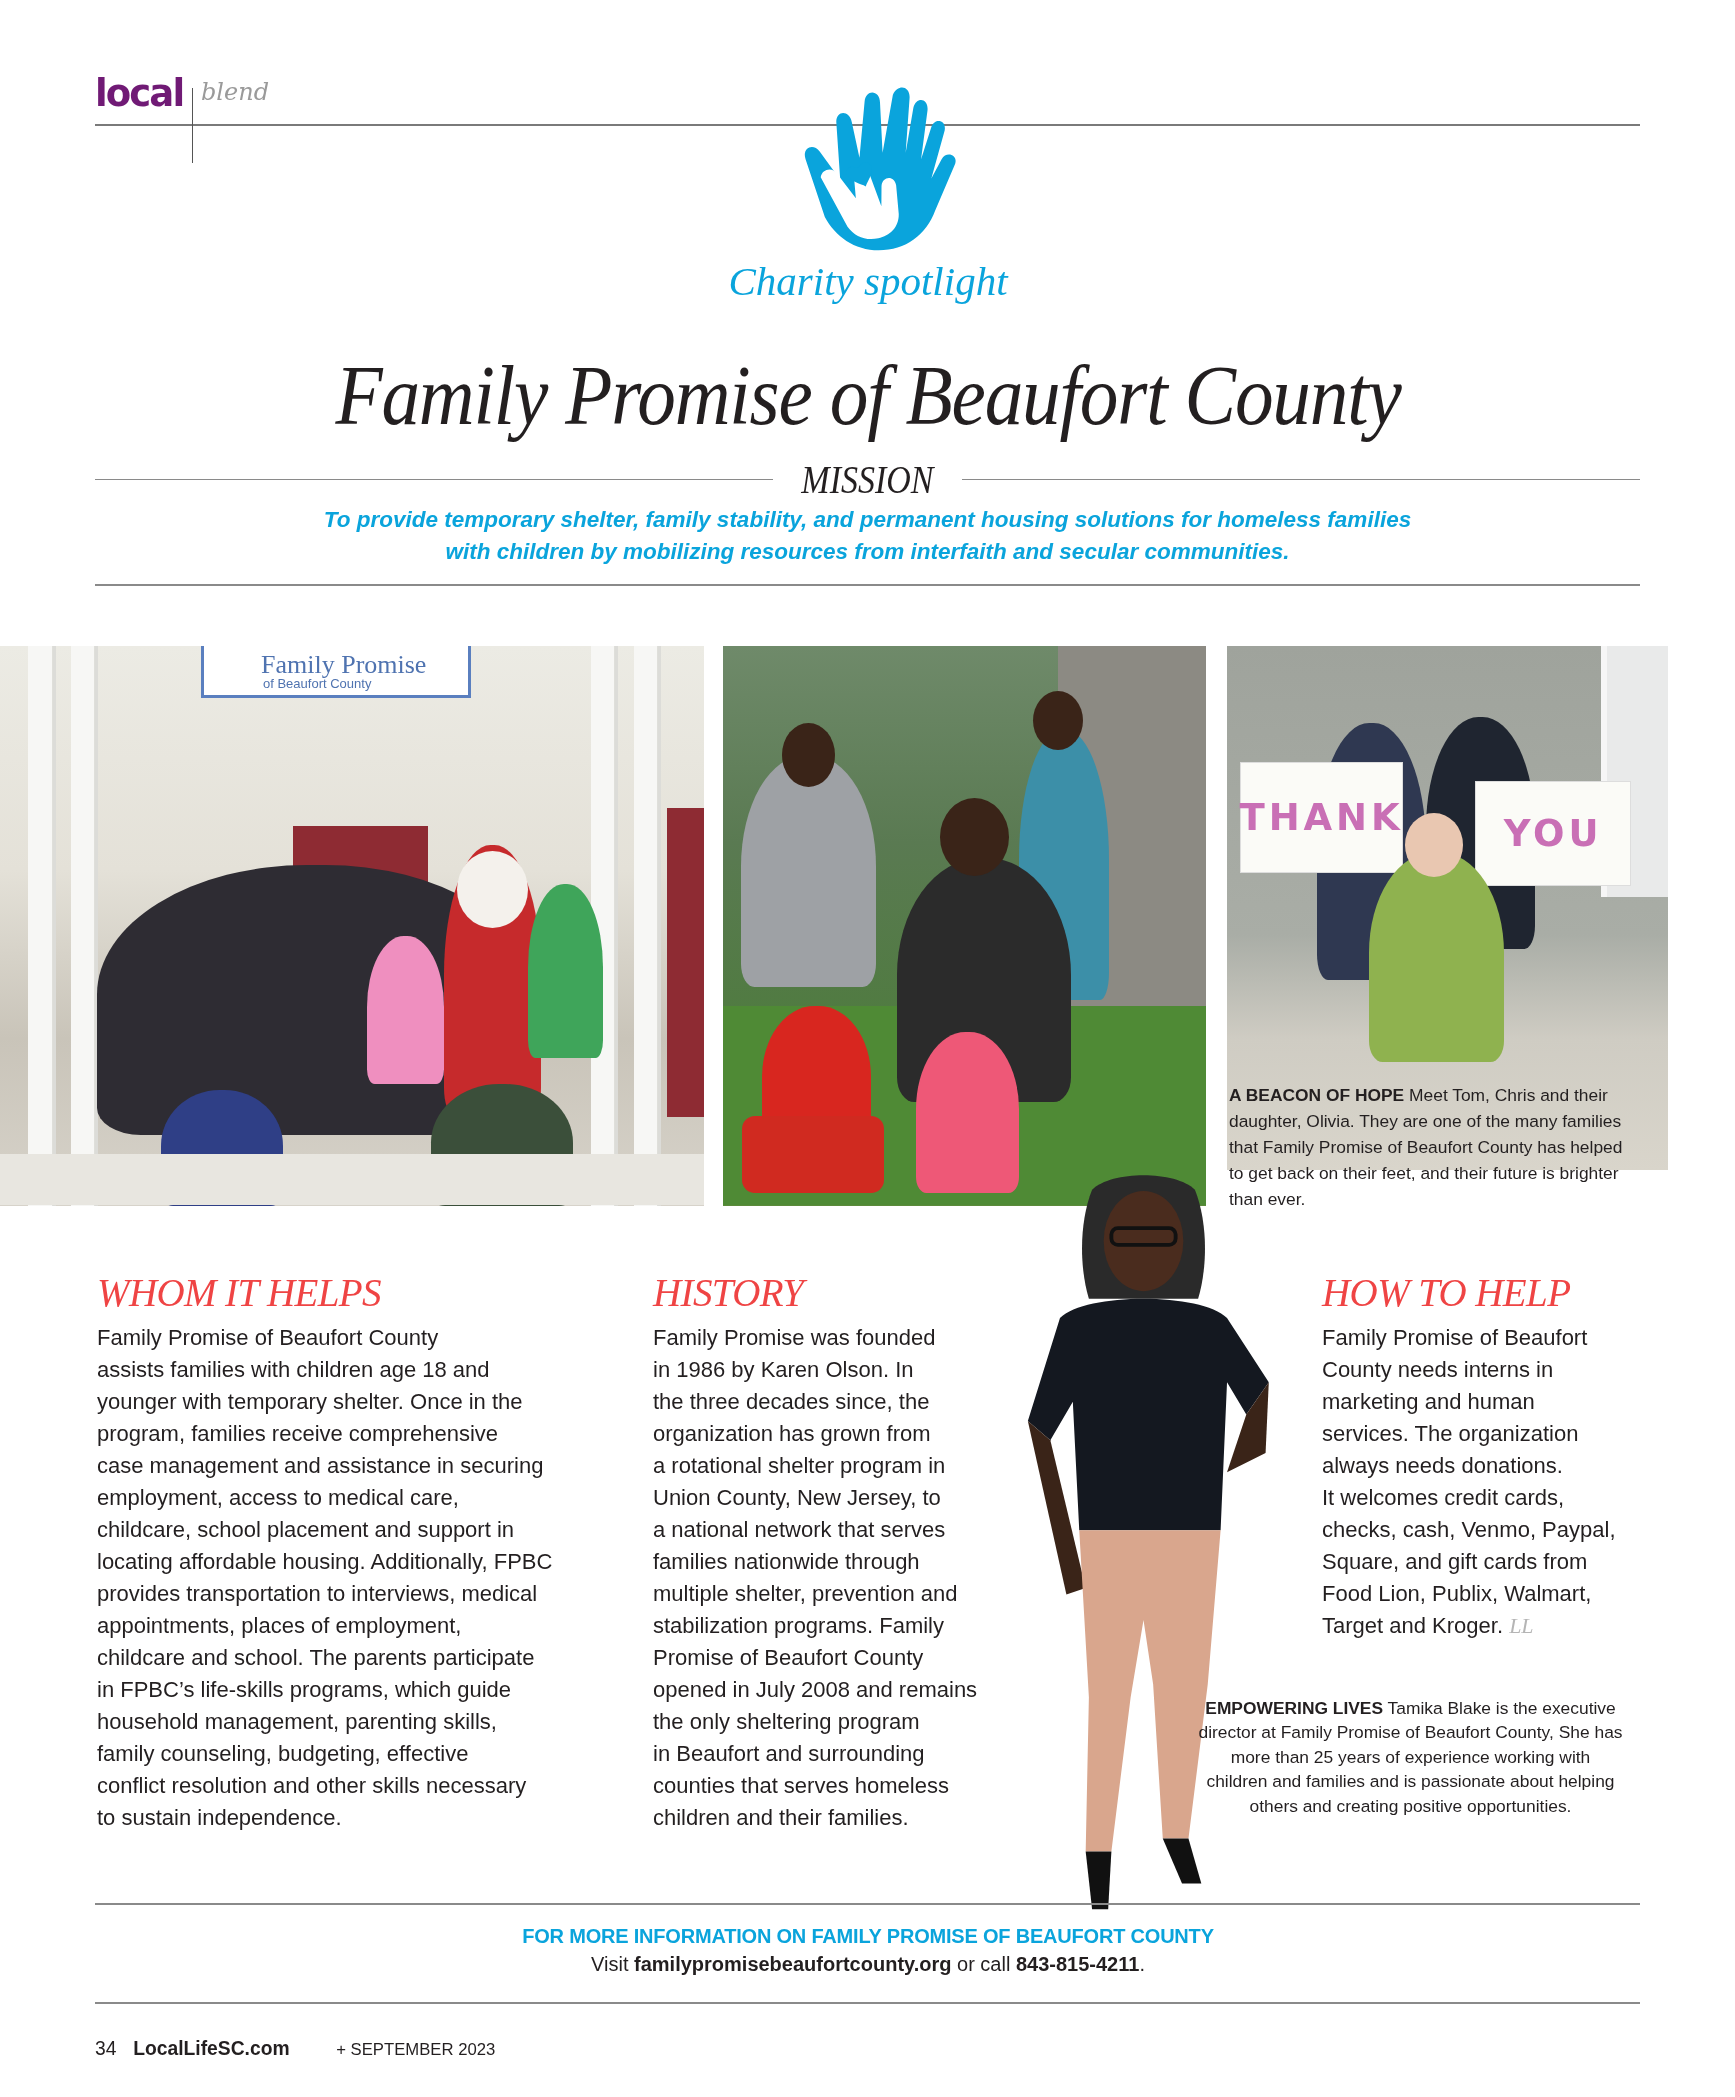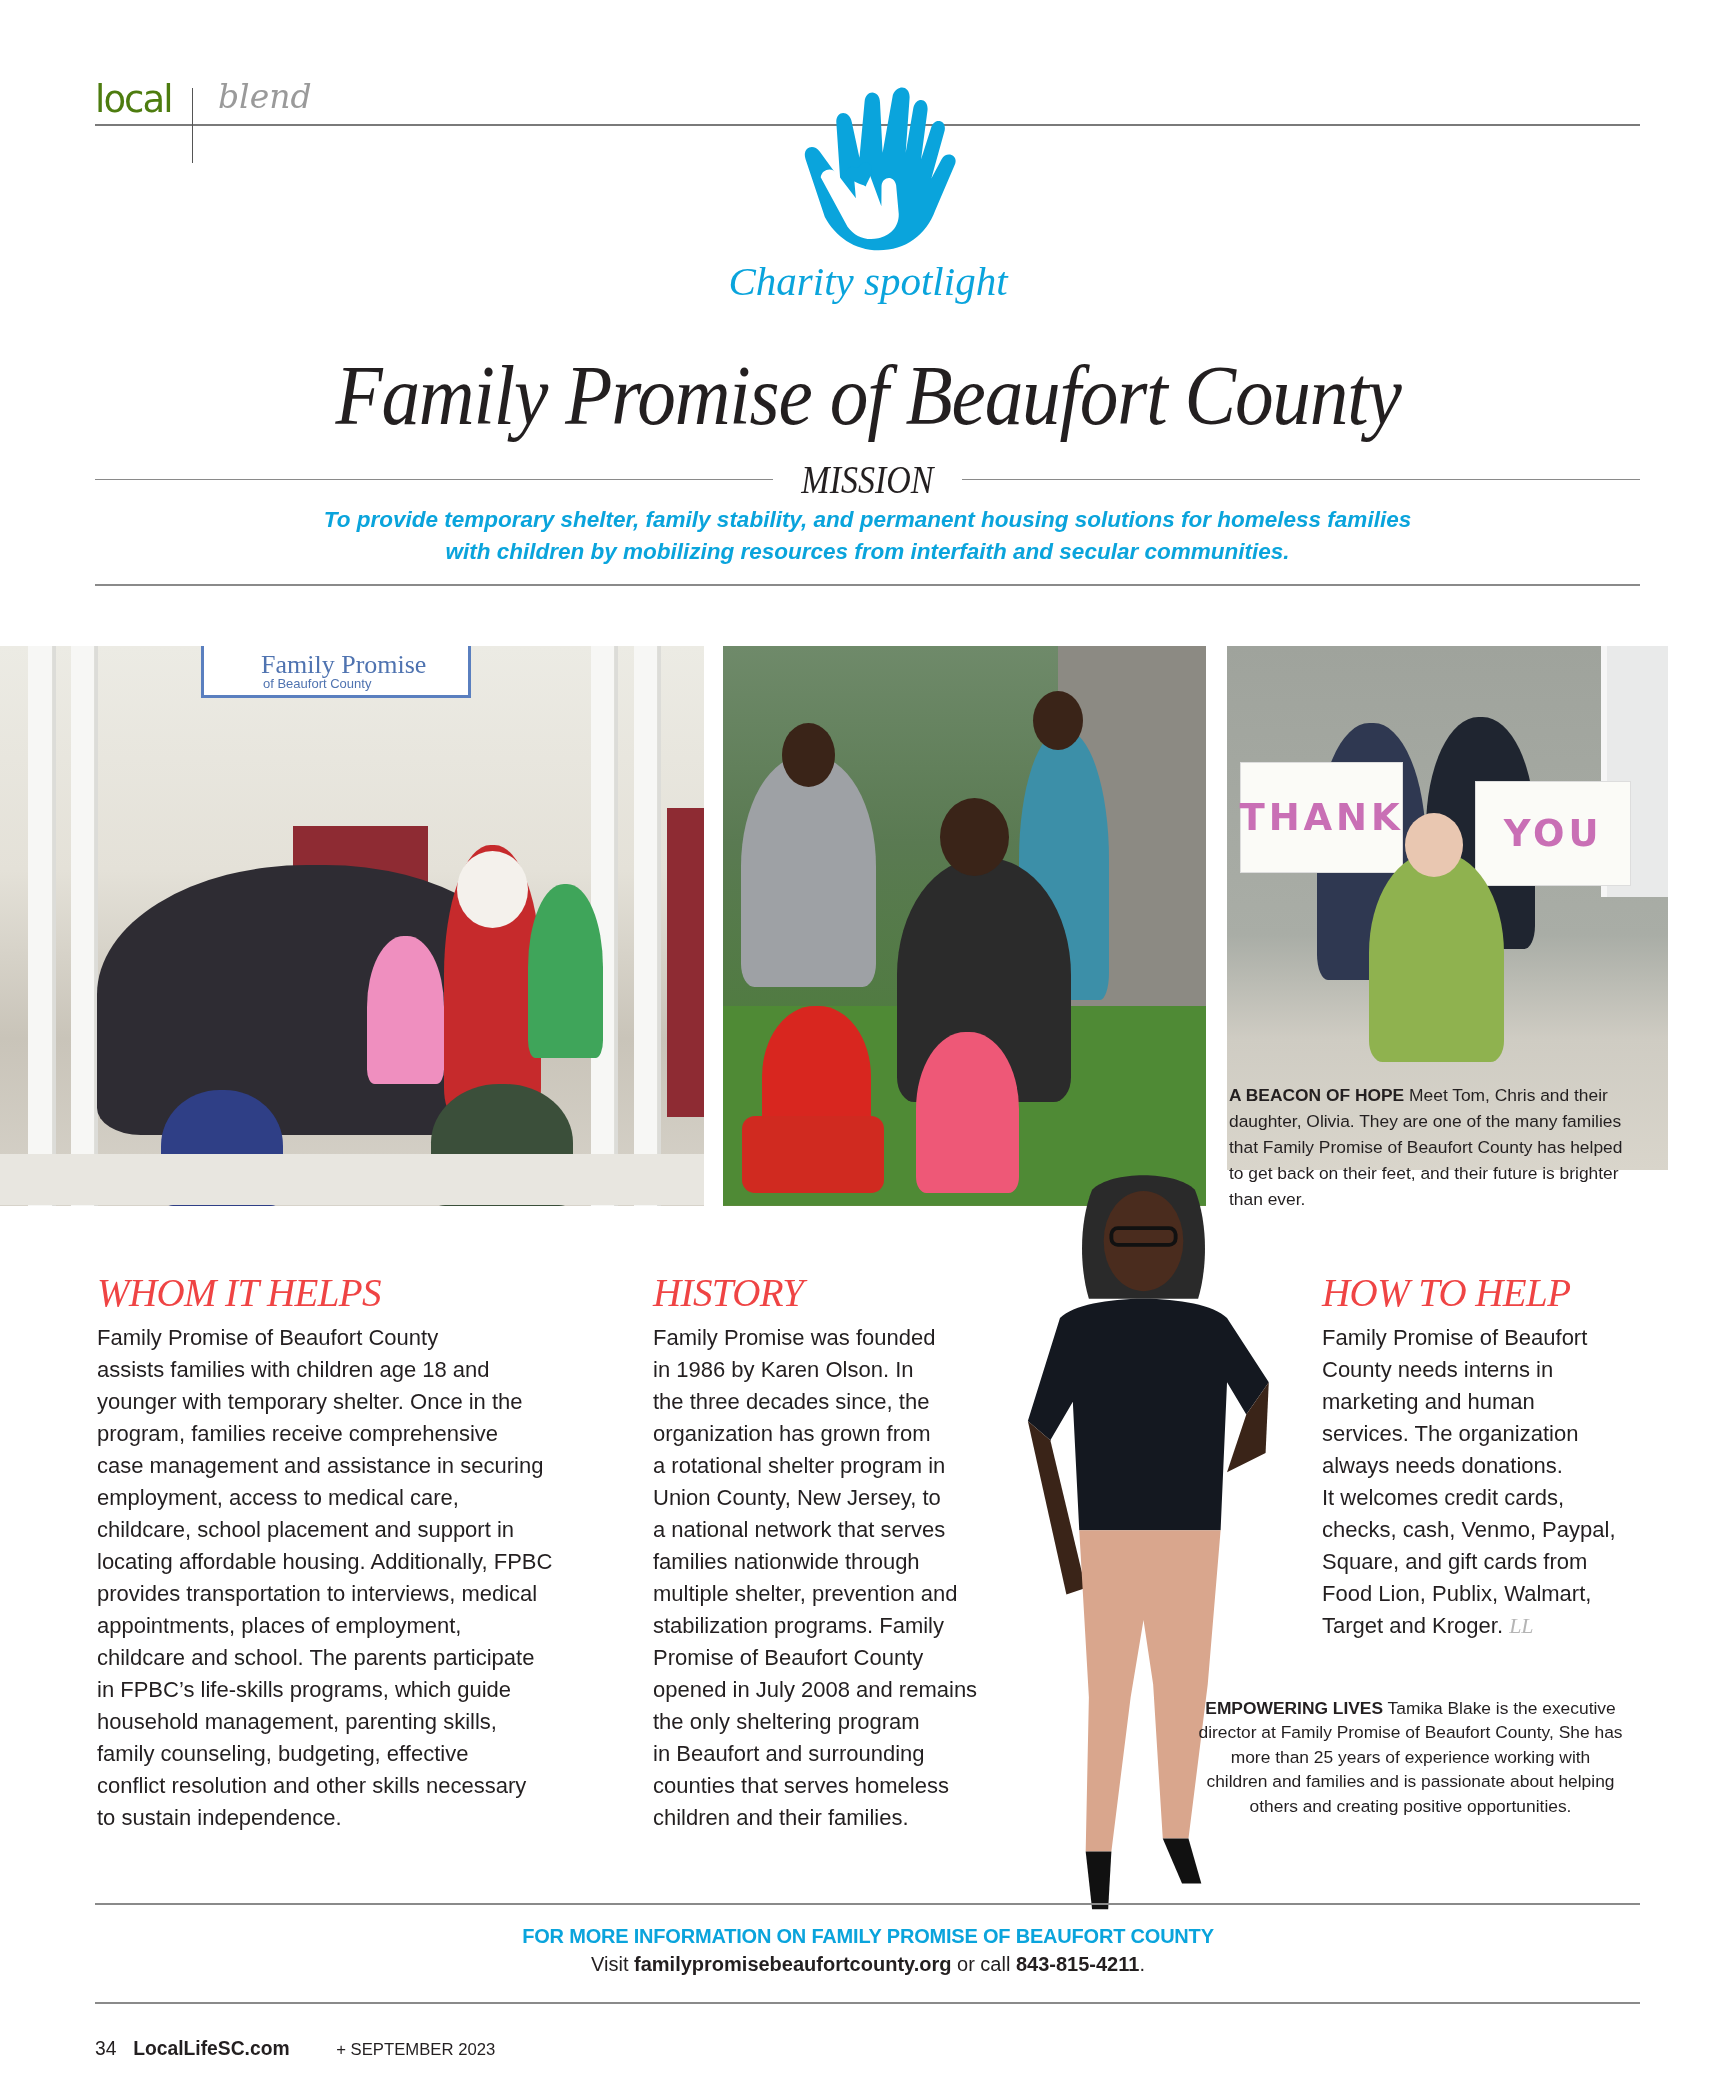--- a/index.html
+++ b/index.html
@@ -5,22 +5,22 @@
   html, body { margin: 0; padding: 0; }
   body {
     width: 1736px; height: 2097px; background: #ffffff; position: relative; overflow: hidden;
     font-family: "Liberation Sans", sans-serif; color: #231f20;
   }
   .abs { position: absolute; }
 
   
   .hdr-rule { left: 95px; top: 124px; width: 1545px; height: 1.9px; background: #7a7a7a; }
   .hdr-vrule { left: 192px; top: 88px; width: 1.3px; height: 75px; background: #555; }
-  .logo-local { left: 95px; top: 81px; font-family: "DejaVu Sans", sans-serif; font-weight: normal; font-size: 37px; letter-spacing: -1.9px; color: #4d7c0f; line-height: 1; }
-  .logo-blend { left: 218px; top: 80px; font-family: "DejaVu Serif", serif; font-style: italic; font-size: 33px; color: #9a9a9a; line-height: 1; }
+  .logo-local { left: 95px; top: 75px; font-family: "DejaVu Sans", sans-serif; font-weight: bold; font-size: 37px; letter-spacing: -1.9px; color: #701a75; line-height: 1; }
+  .logo-blend { left: 201px; top: 80px; font-family: "DejaVu Serif", serif; font-style: italic; font-size: 24px; color: #9a9a9a; line-height: 1; }
 
   
   .hand { left: 803px; top: 82px; width: 163px; height: 171px; }
 
   .charity { left: 0; width: 1736px; top: 257px; text-align: center; font-family: "Liberation Serif", serif; font-style: italic; font-size: 41px; color: #0aa4dc; }
 
   .main-title { left: 0; width: 1736px; top: 347px; text-align: center; font-family: "Liberation Serif", serif; font-style: italic; font-size: 84px; color: #231f20; letter-spacing: -1.3px; transform: scaleX(0.92); }
 
   .mission-row { left: 95px; width: 1545px; top: 454px; height: 51px; display: flex; align-items: center; }
   .mission-row .line { flex: 1; height: 1.9px; background: #8a8a8a; }

